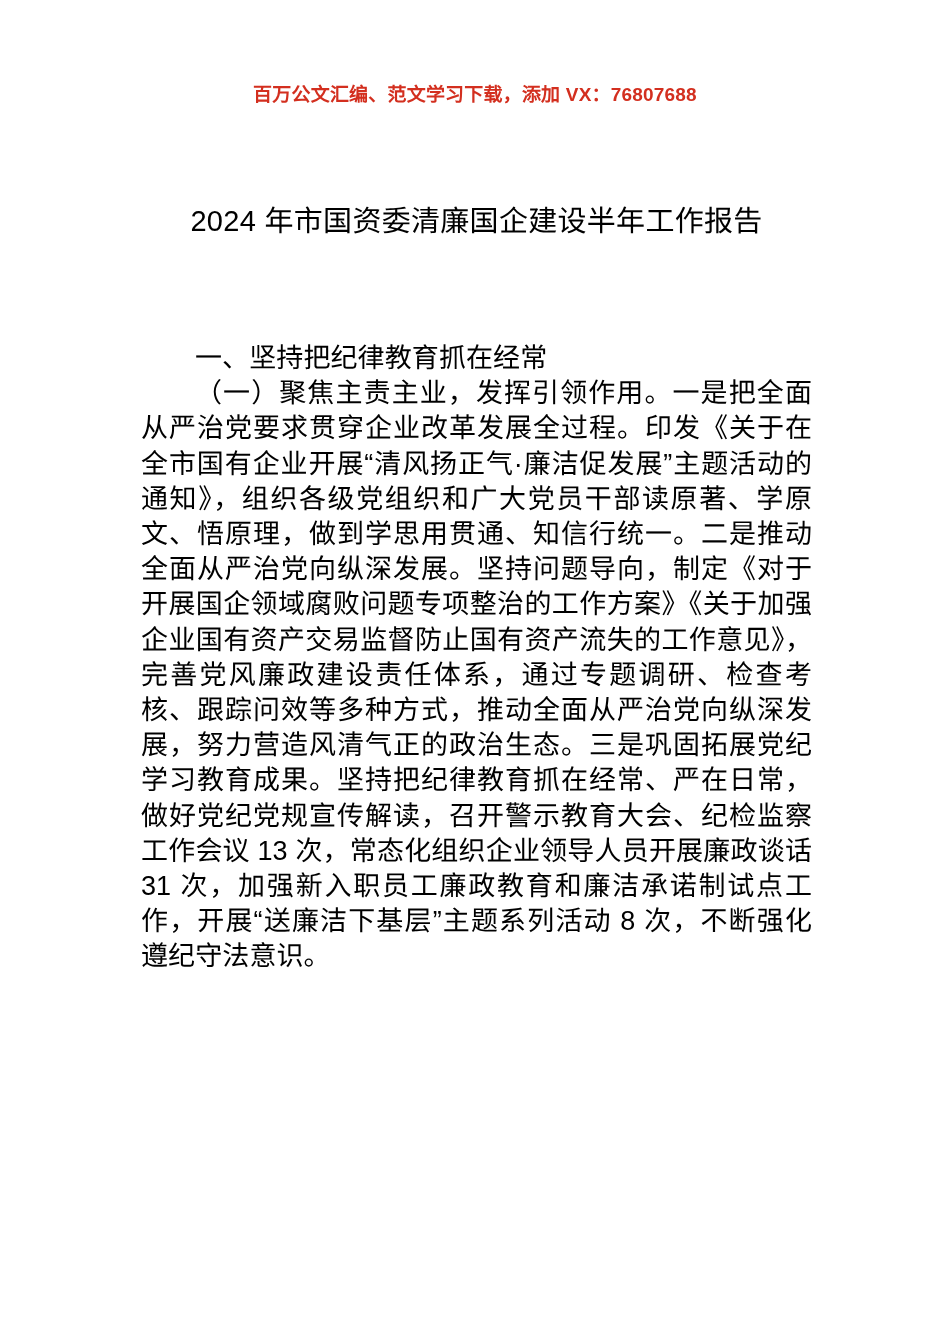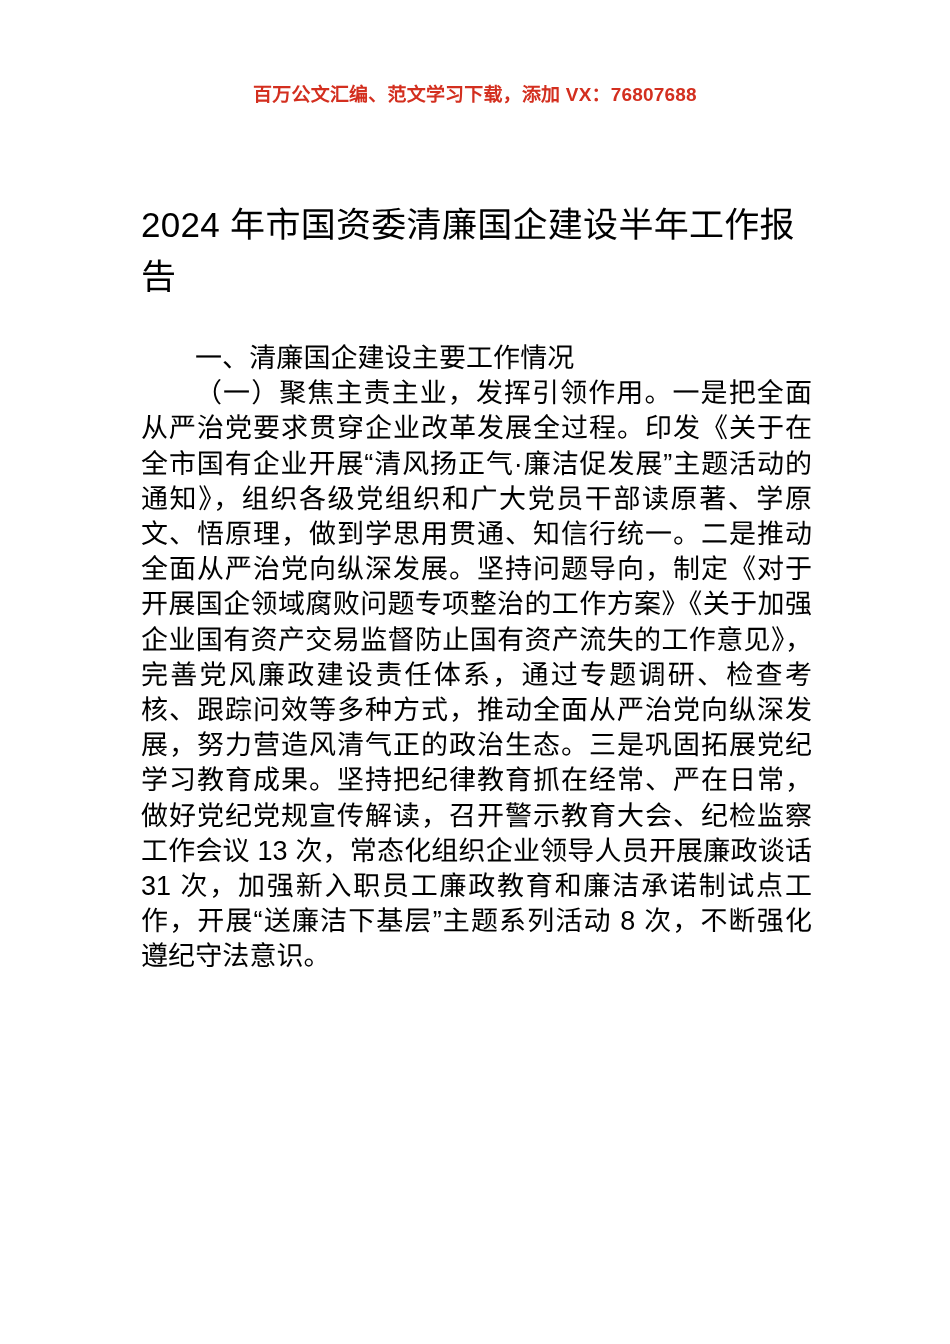--- a/index.html
+++ b/index.html
@@ -33,22 +33,22 @@
     letter-spacing: 0.2px;
     white-space: nowrap;
   }
 
   
   .doc-title {
     position: absolute;
     top: 176px;
     left: 141px;
     width: 671px;
-    text-align: left;
-    font-size: 35px;
+    text-align: center;
+    font-size: 29px;
     line-height: 52px;
     font-weight: 400;
     color: #000000;
     letter-spacing: 0.3px;
   }
 
   
   .doc-body {
     position: absolute;
     top: 341px;
@@ -75,17 +75,17 @@
 </head>
 <body>
 
 <div class="page">
 
   <div class="promo-banner">百万公文汇编、范文学习下载，添加 VX：76807688</div>
 
   <h1 class="doc-title">2024 年市国资委清廉国企建设半年工作报告</h1>
 
   <div class="doc-body">
-    <p class="para heading">一、清廉国企建设主要工作情况</p>
+    <p class="para heading">一、坚持把纪律教育抓在经常</p>
     <p class="para">（一）聚焦主责主业，发挥引领作用。一是把全面从严治党要求贯穿企业改革发展全过程。印发《关于在全市国有企业开展“清风扬正气·廉洁促发展”主题活动的通知》，组织各级党组织和广大党员干部读原著、学原文、悟原理，做到学思用贯通、知信行统一。二是推动全面从严治党向纵深发展。坚持问题导向，制定《对于开展国企领域腐败问题专项整治的工作方案》《关于加强企业国有资产交易监督防止国有资产流失的工作意见》，完善党风廉政建设责任体系，通过专题调研、检查考核、跟踪问效等多种方式，推动全面从严治党向纵深发展，努力营造风清气正的政治生态。三是巩固拓展党纪学习教育成果。坚持把纪律教育抓在经常、严在日常，做好党纪党规宣传解读，召开警示教育大会、纪检监察工作会议 13 次，常态化组织企业领导人员开展廉政谈话 31 次，加强新入职员工廉政教育和廉洁承诺制试点工作，开展“送廉洁下基层”主题系列活动 8 次，不断强化遵纪守法意识。</p>
   </div>
 
 </div>
 
 </body></html>

